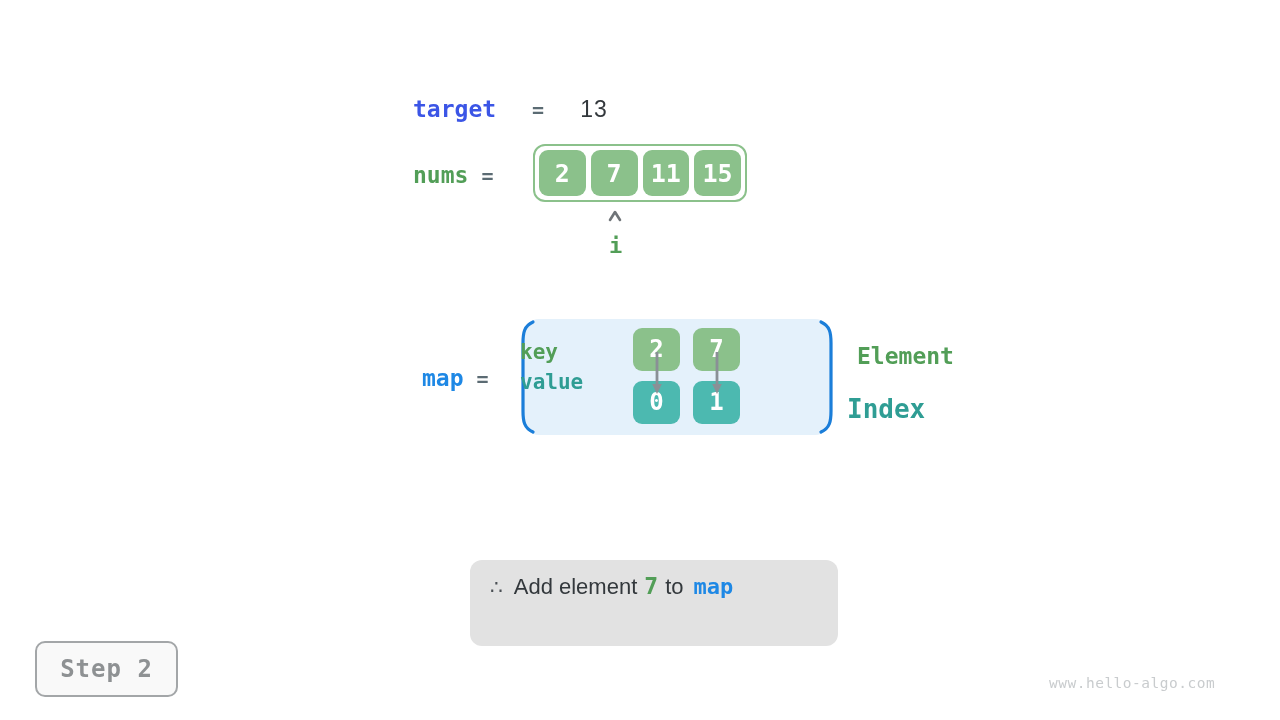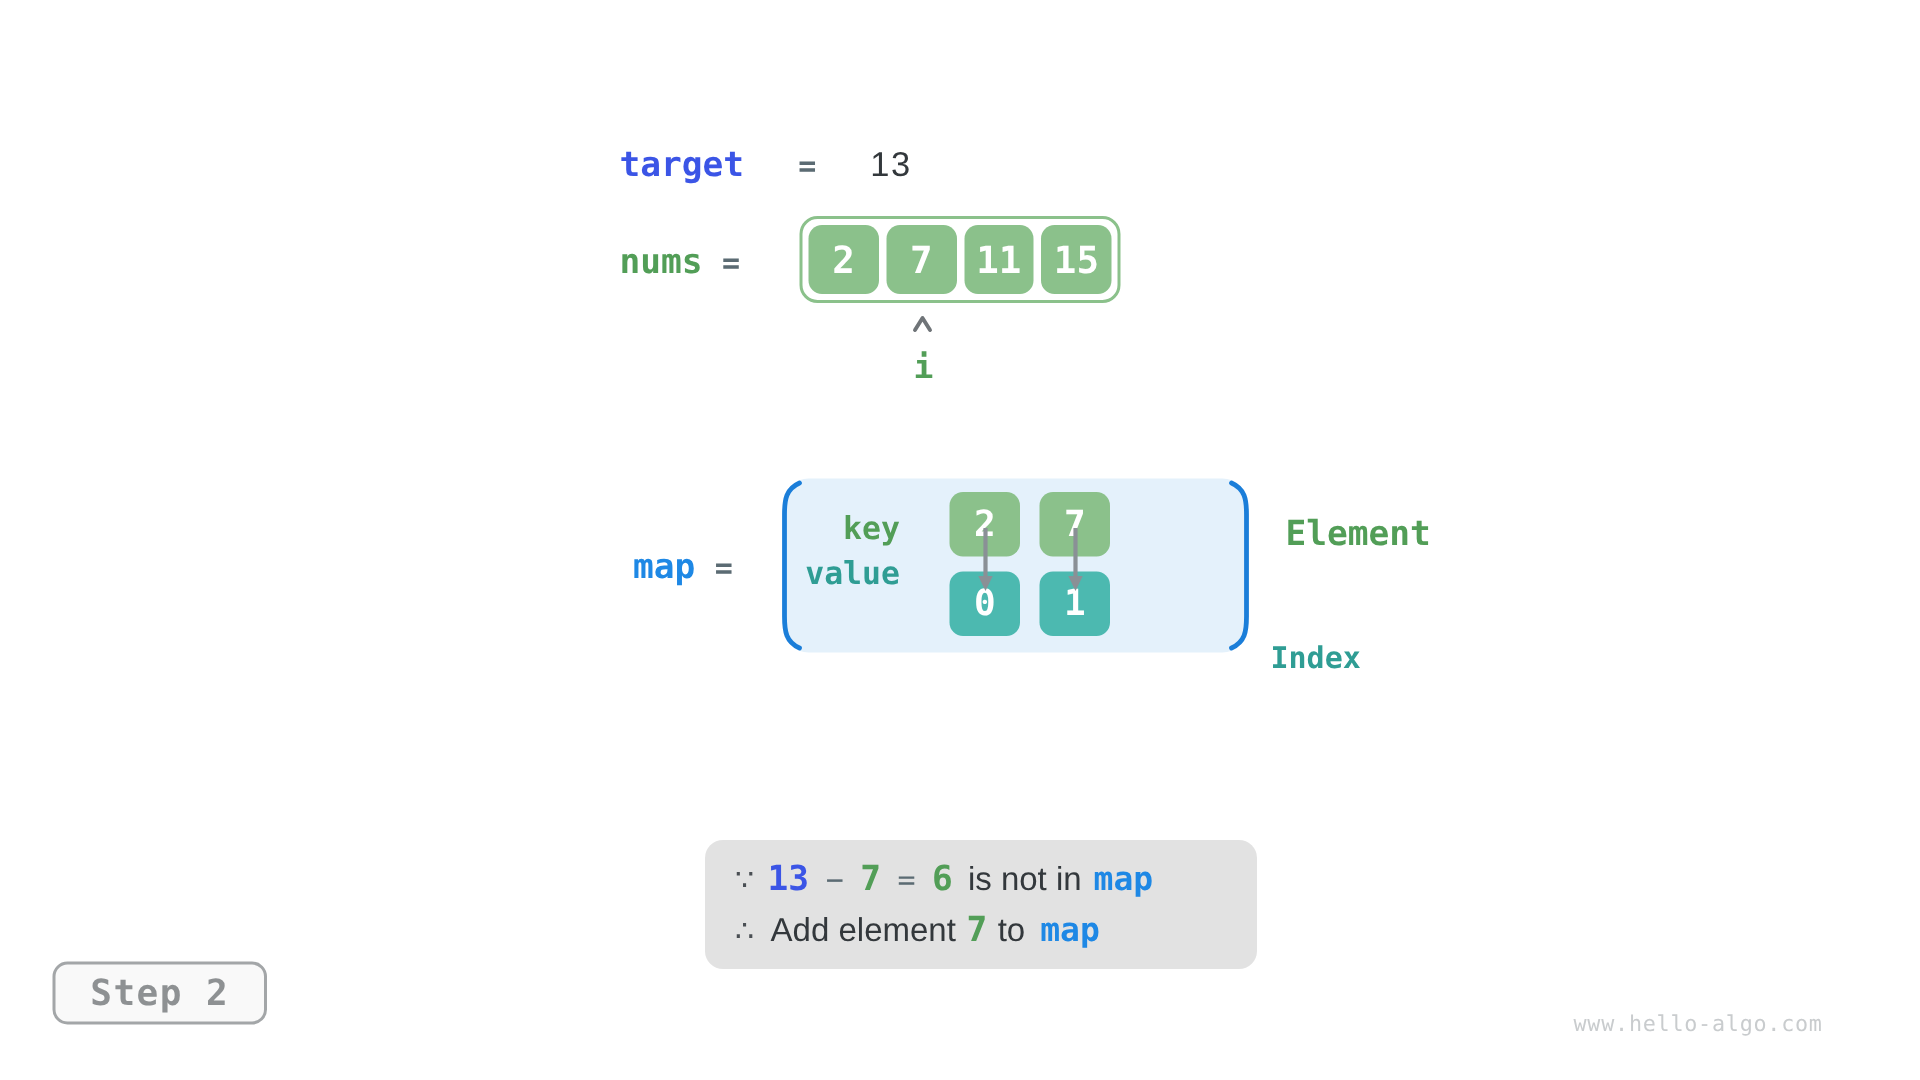--- a/index.html
+++ b/index.html
@@ -34,57 +34,57 @@
   #i-label{left:609px;top:233px;font-family:"DejaVu Sans Mono",monospace;
            font-weight:bold;font-size:22px;color:var(--green-text);}
 
   
   #map-line{left:422px;top:365px;}
   #map-panel{left:523px;top:319px;width:308px;height:116px;background:var(--map-bg);
              border-radius:16px;}
   .paren{pointer-events:none;}
   #paren-left{left:516px;top:319px;}
   #paren-right{left:816px;top:319px;}
-  .map-row-label{left:520px;width:80px;text-align:right;
+  .map-row-label{left:520px;width:80px;text-align:left;
                  font-family:"DejaVu Sans Mono",monospace;font-weight:bold;font-size:21px;}
   #key-label{top:340px;color:var(--green-text);}
   #value-label{top:370px;color:var(--teal-text);}
   .map-cell{width:47px;height:43px;border-radius:9px;color:#fff;text-align:center;
             line-height:43px;font-family:"DejaVu Sans Mono",monospace;font-weight:bold;
             font-size:24px;}
   .map-cell.key{background:var(--green-box);top:328px;}
   .map-cell.val{background:var(--teal-box);top:381px;}
   .cell-col0{left:633px;} .cell-col1{left:693px;}
   .kv-arrow{top:351px;}
   #kv-arrow-0{left:651px;} #kv-arrow-1{left:711px;}
   #element-label{left:833px;top:343px;font-family:"DejaVu Sans Mono",monospace;
                  font-weight:bold;font-size:23px;color:var(--green-text);padding-left:24px;}
   #index-label{left:847px;top:394px;font-family:"DejaVu Sans Mono",monospace;
-               font-weight:bold;font-size:20px;color:var(--teal-text);margin-top:32px;}
+               font-weight:bold;font-size:26px;color:var(--teal-text);}
 
   
   #caption{left:489px;top:516px;font-size:22px;color:var(--ink);white-space:nowrap;}
   .code-green{font-family:"DejaVu Sans Mono",monospace;font-weight:bold;font-size:22px;
               color:var(--green-text);margin-left:6px;}
   #note-box{left:470px;top:560px;width:368px;height:86px;background:var(--note-bg);
             border-radius:12px;padding:9px 0 0 20px;}
   .note-line{height:34px;line-height:34px;white-space:nowrap;font-size:22px;color:var(--ink);}
   .note-sym{color:#4A4F54;font-size:20px;margin-right:9px;}
   .note-num{font-family:"DejaVu Sans Mono",monospace;font-weight:bold;font-size:23px;}
   .note-num.royal{color:var(--royal-blue);}
   .note-num.green{color:var(--green-text);}
   .note-op{font-family:"DejaVu Sans Mono",monospace;font-size:20px;color:var(--op-gray);
            margin:0 11px;}
   .note-code{font-family:"DejaVu Sans Mono",monospace;font-weight:bold;font-size:22px;
              color:var(--azure-blue);margin-left:8px;}
   .note-text{margin-left:10px;}
   .note-text-plain{margin:0 2px;}
 
   
-  #step-badge{left:35px;top:641px;width:143px;height:42px;background:#F9F9F9;
+  #step-badge{left:35px;top:641px;width:143px;height:56px;background:#F9F9F9;
               border:2px solid #A3A6A8;border-radius:10px;display:flex;align-items:center;
               justify-content:center;font-family:"DejaVu Sans Mono",monospace;
               font-weight:bold;font-size:24px;color:var(--step-gray);letter-spacing:1px;}
   #watermark{left:1049px;top:675px;font-family:"DejaVu Sans Mono",monospace;
              font-size:14.5px;color:var(--watermark-gray);letter-spacing:0.5px;}
 </style>
 </head>
 <body>
 
 <div id="canvas">
@@ -141,23 +141,20 @@
     <line x1="6" y1="1" x2="6" y2="34" stroke="#8A9096" stroke-width="2.8"></line>
     <polygon points="6,43 1.2,33 10.8,33" fill="#8A9096"></polygon>
   </svg>
 
   <div class="abs" id="element-label">Element</div>
   <div class="abs" id="index-label">Index</div>
 
 
   <div class="abs" id="note-box">
     <div class="note-line">
-      <span class="note-sym">∵</span><span class="note-num royal">13</span><span class="note-op">−</span><span class="note-num green">7</span><span class="note-op">=</span><span class="note-num green">6</span><span class="note-text">is not in</span><span class="note-code">map</span>
-    </div>
-    <div class="note-line">
       <span class="note-sym">∴</span><span class="note-text-plain">Add element</span><span class="note-num green" style="margin:0 5px;">7</span><span class="note-text-plain">to</span><span class="note-code">map</span>
     </div>
   </div>
 
   <div class="abs" id="step-badge">
     <span>Step 2</span>
   </div>
 
   <div class="abs" id="watermark">www.hello-algo.com</div>
 

